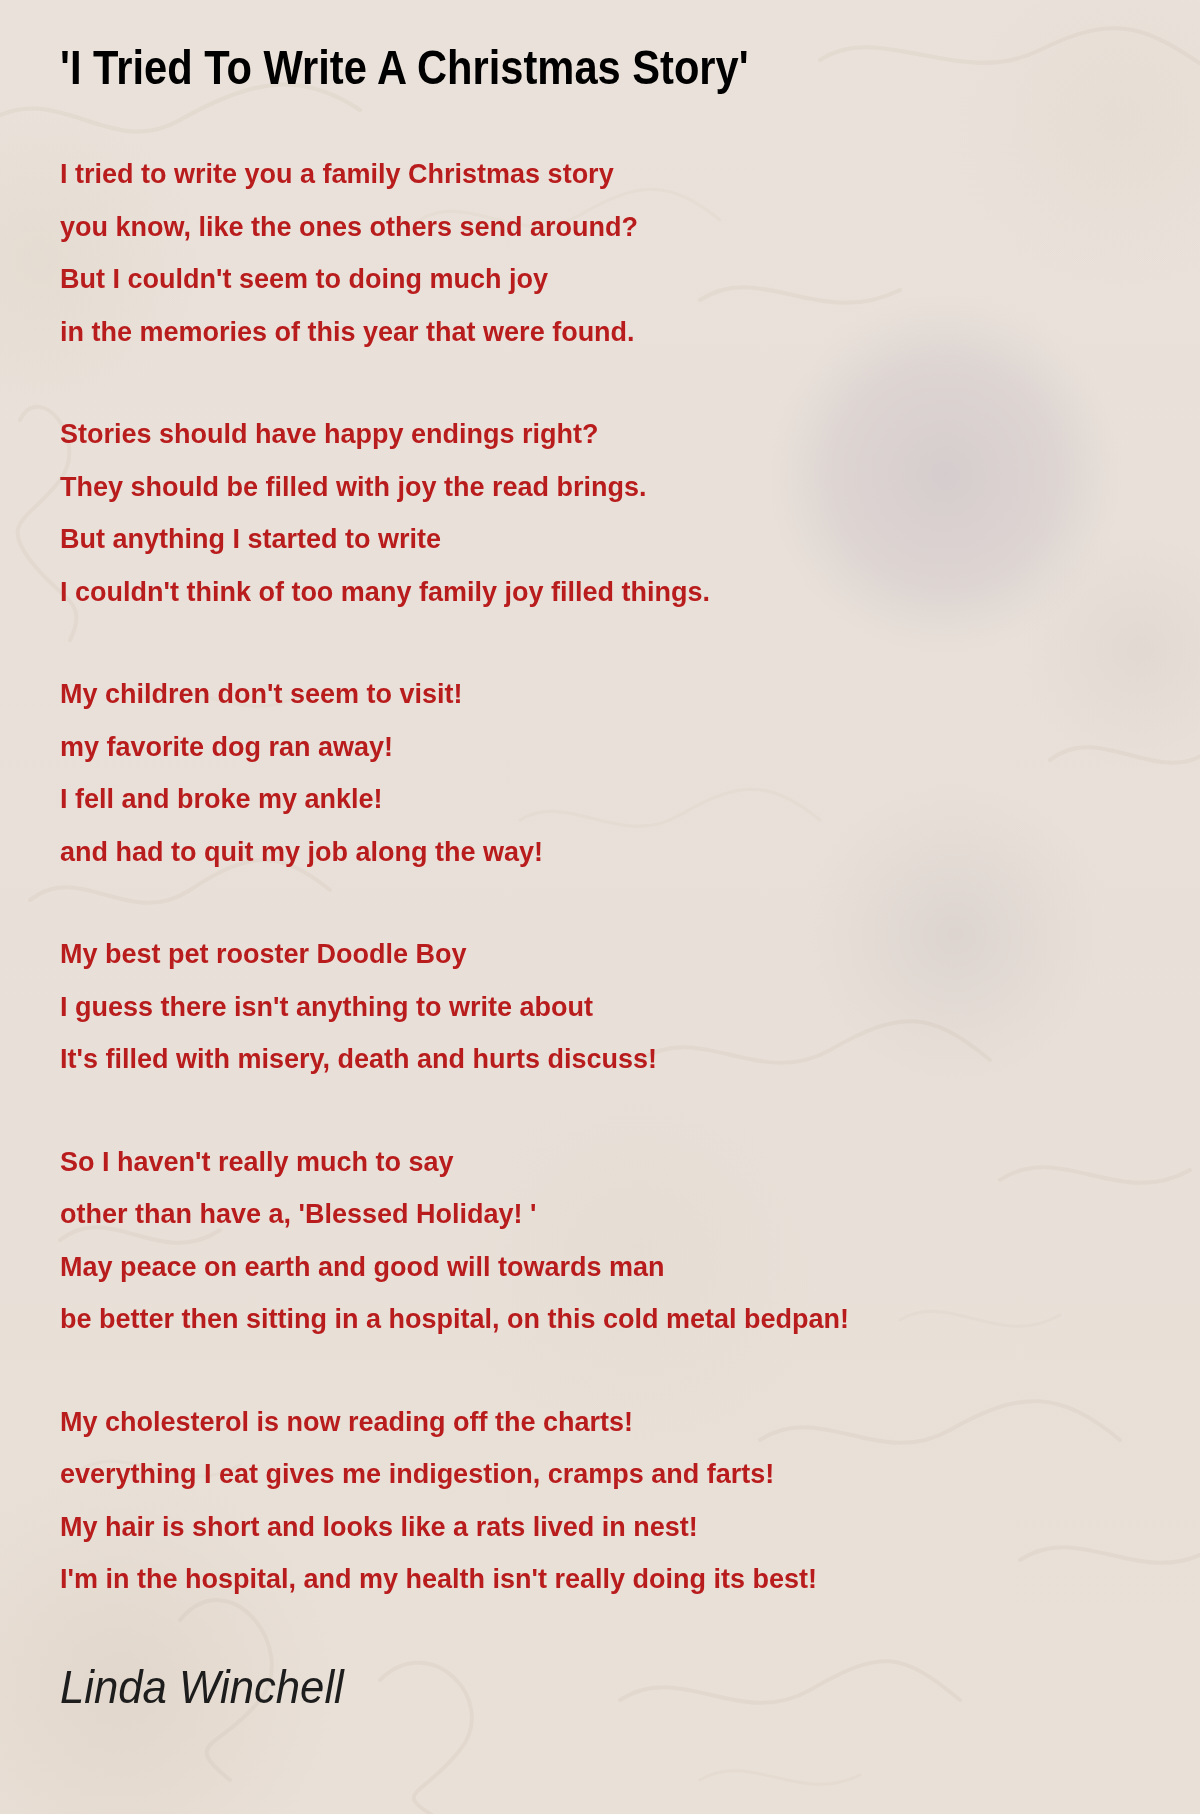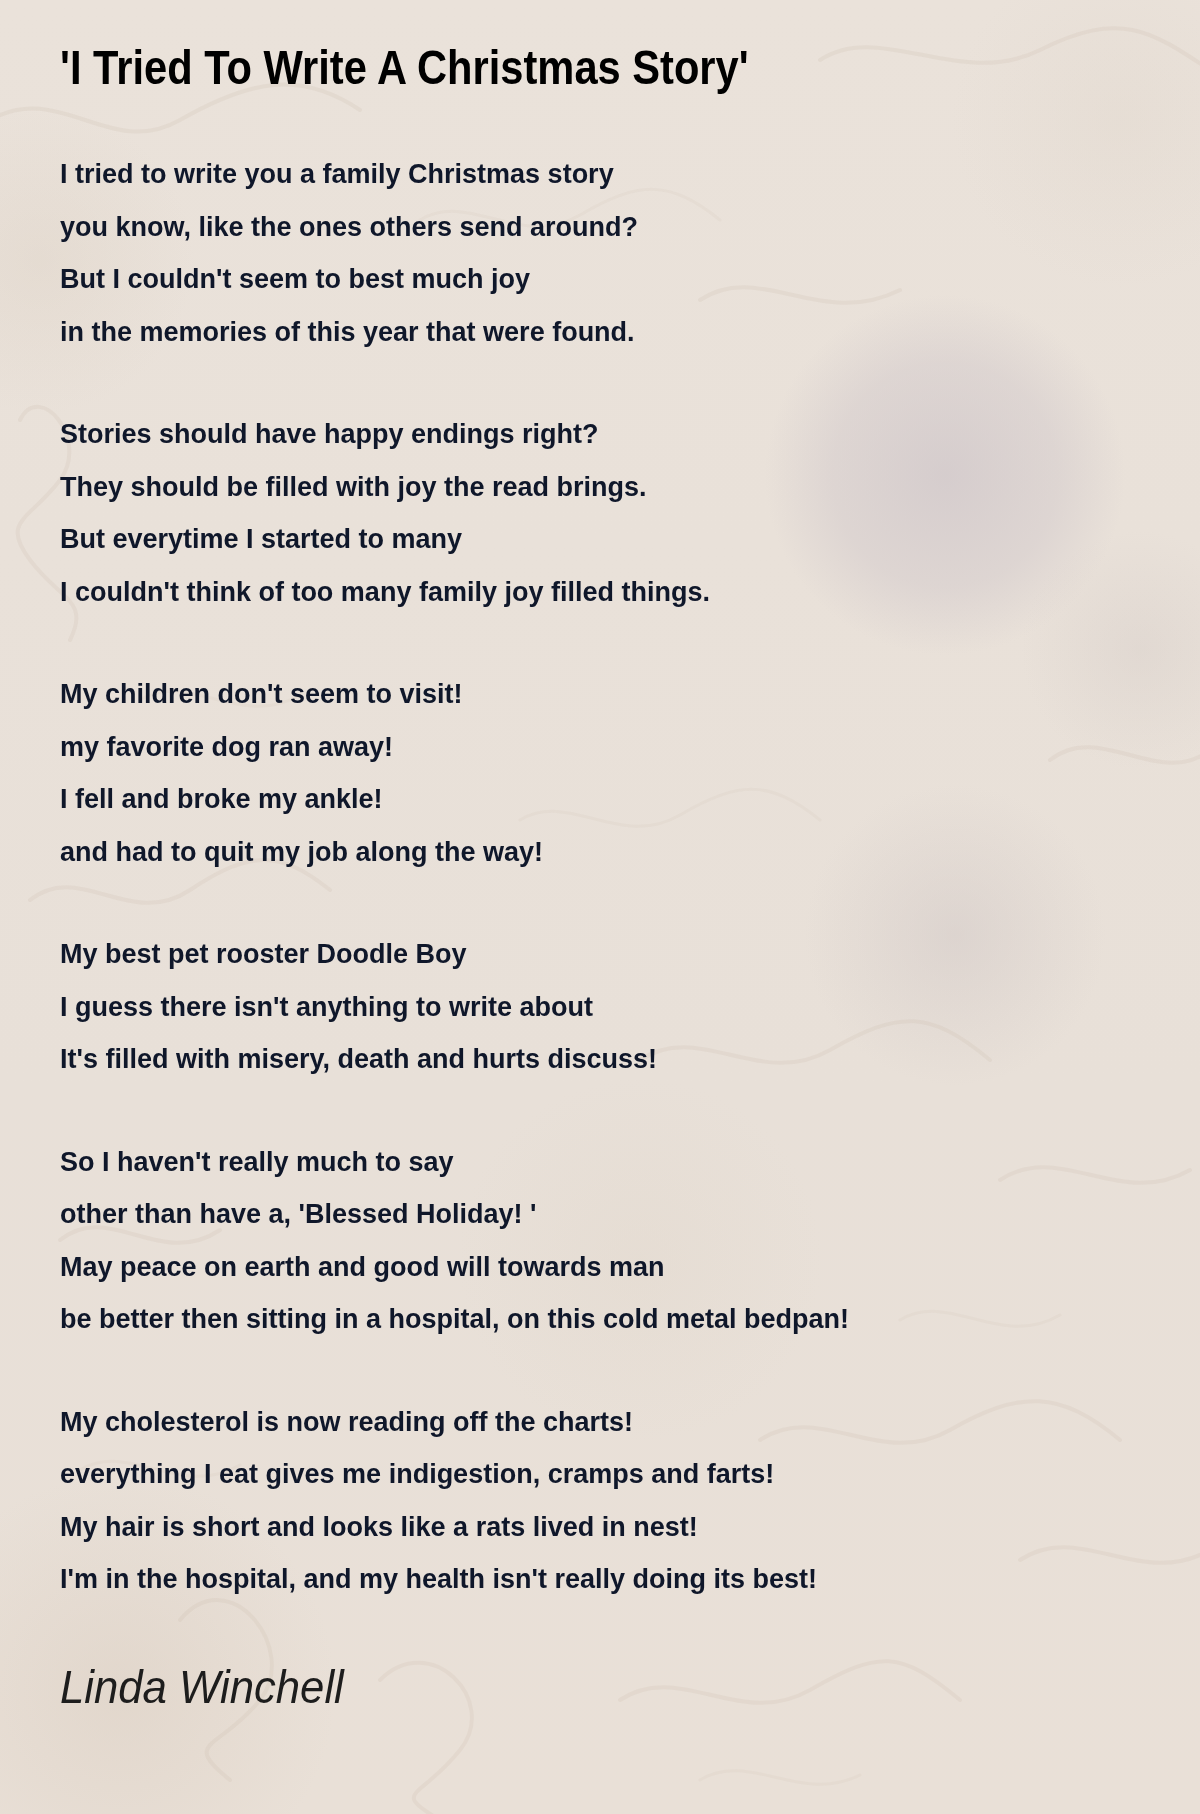--- a/index.html
+++ b/index.html
@@ -53,21 +53,21 @@
   }
   .stanza.first {
     margin-top: 56px;
   }
   .line {
     margin: 0;
     font-size: 27px;
     font-weight: bold;
     line-height: 52.5px;
     white-space: nowrap;
-    color: #0f172a;
+    color: #b91c1c;
   }
   .author {
     margin: 56px 0 0 0;
     font-size: 46px;
     line-height: 50px;
     font-style: italic;
     font-weight: normal;
     color: #1d1d1d;
     white-space: nowrap;
     transform: scaleX(0.95);
@@ -106,28 +106,28 @@
       <path d="M700 1780 C 750 1750, 800 1805, 860 1775"></path>
     </g>
   </svg>
 
   <div class="content">
     <h1 class="title">'I Tried To Write A Christmas Story'</h1>
 
     <div class="stanza first">
       <p class="line">I tried to write you a family Christmas story</p>
       <p class="line">you know, like the ones others send around?</p>
-      <p class="line">But I couldn't seem to best much joy</p>
+      <p class="line">But I couldn't seem to doing much joy</p>
       <p class="line">in the memories of this year that were found.</p>
     </div>
 
     <div class="stanza">
       <p class="line">Stories should have happy endings right?</p>
       <p class="line">They should be filled with joy the read brings.</p>
-      <p class="line">But everytime I started to many</p>
+      <p class="line">But anything I started to write</p>
       <p class="line">I couldn't think of too many family joy filled things.</p>
     </div>
 
     <div class="stanza">
       <p class="line">My children don't seem to visit!</p>
       <p class="line">my favorite dog ran away!</p>
       <p class="line">I fell and broke my ankle!</p>
       <p class="line">and had to quit my job along the way!</p>
     </div>
 

